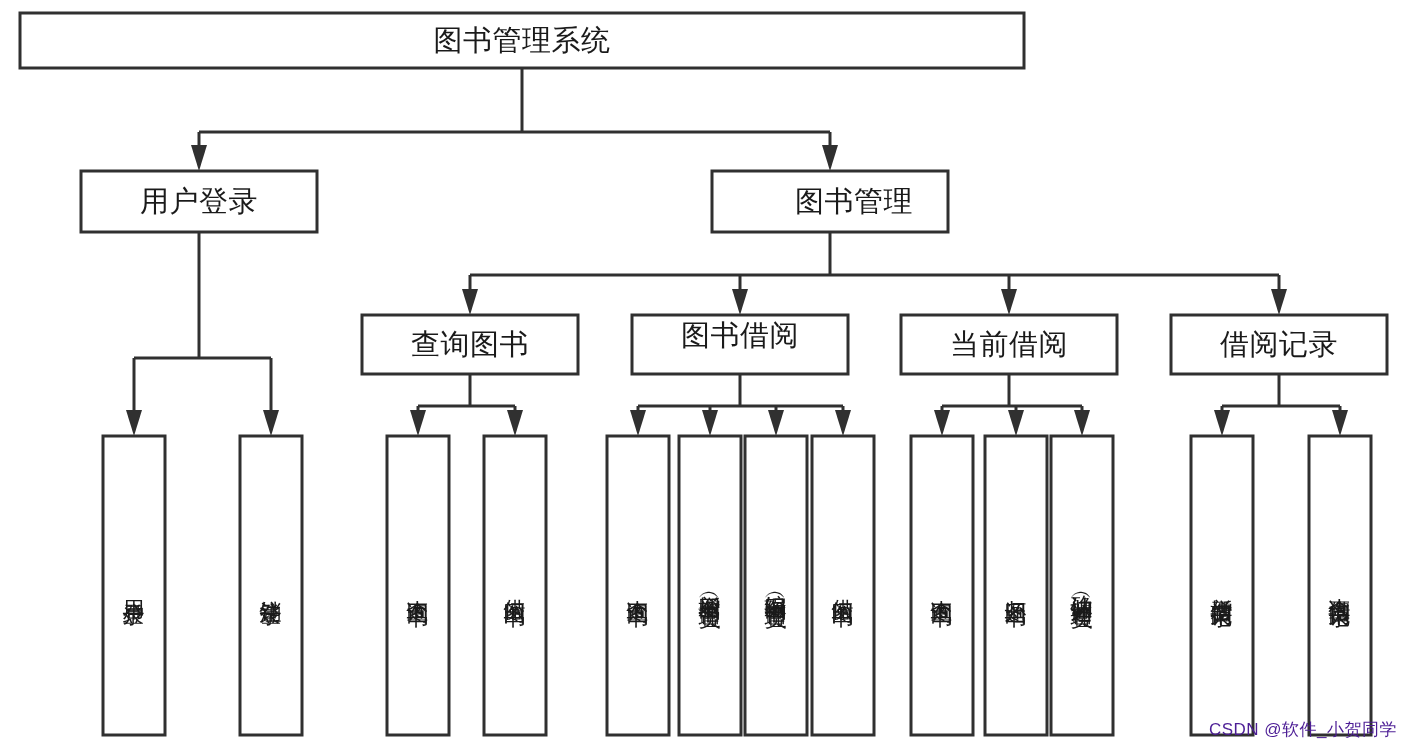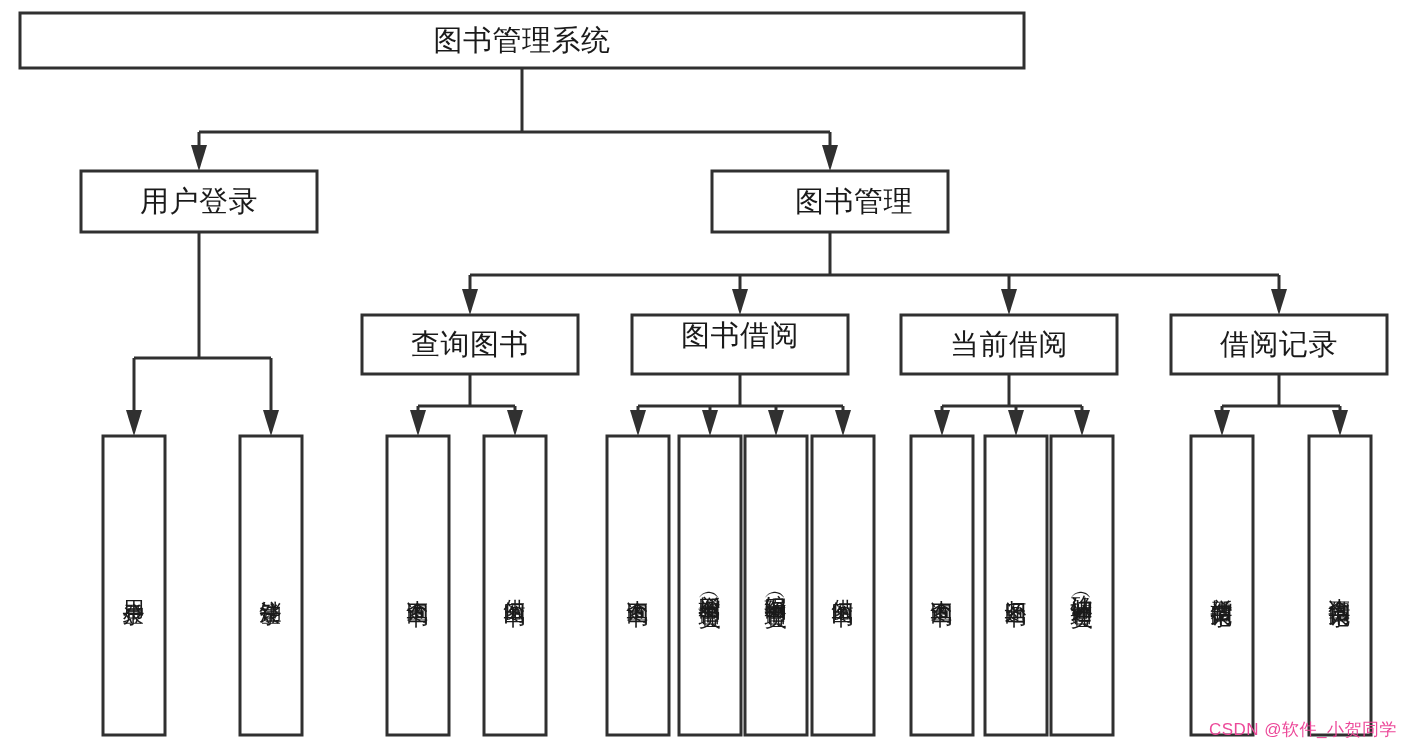--- a/index.html
+++ b/index.html
@@ -62,21 +62,21 @@
     letter-spacing: 2px;
     align-items: center;
     justify-content: center;
     line-height: 1.05;
   }
   .watermark {
     position: absolute;
     right: 8px;
     bottom: 6px;
     font-size: 17px;
-    color: #ec4899;
+    color: #4c1d95;
     font-family: "Liberation Sans", "DejaVu Sans", sans-serif;
     letter-spacing: 0.5px;
     white-space: nowrap;
     margin-top: 40px;
   }
 </style>
 </head>
 <body>
 
 <div id="diagram-root">

